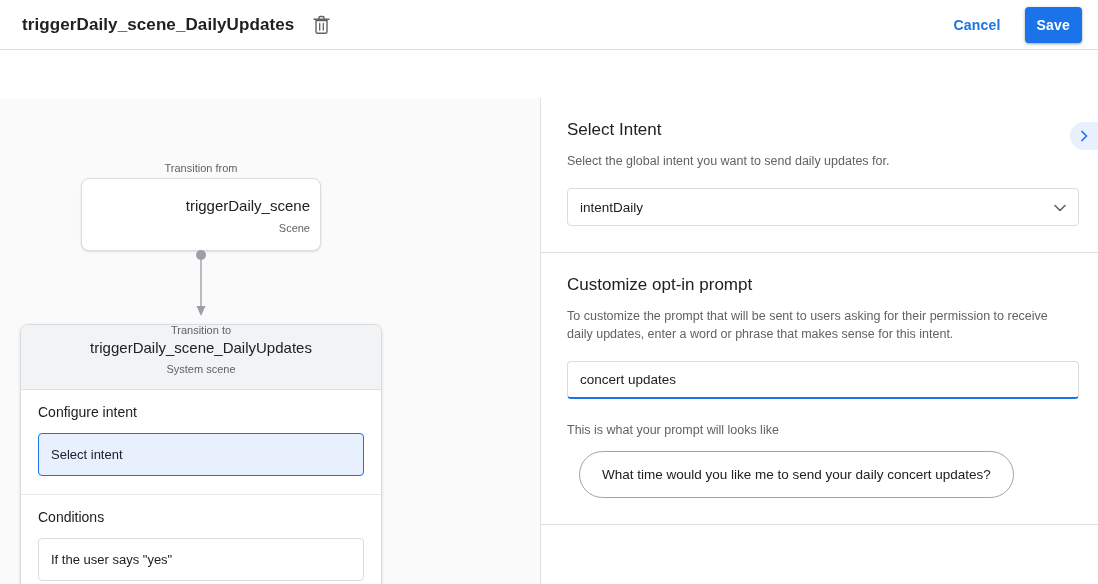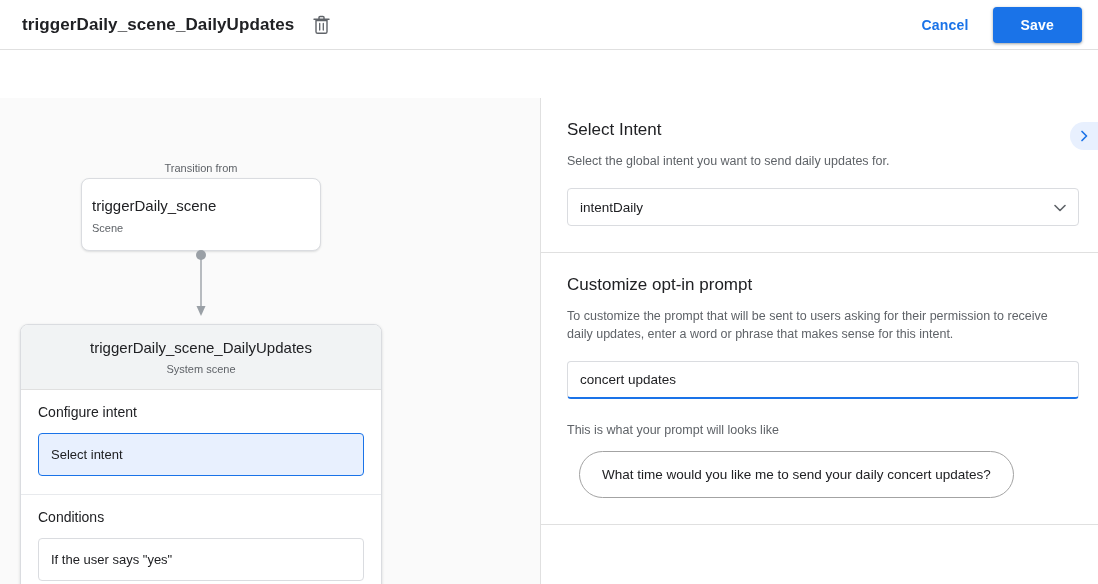--- a/index.html
+++ b/index.html
@@ -63,21 +63,21 @@
     font-family: inherit;
   }
   .save-btn {
     margin-left: 10px;
     background: #1a73e8;
     color: #ffffff;
     border: none;
     border-radius: 4px;
     font-size: 14px;
     font-weight: bold;
-    padding: 10px 28px;
+    padding: 10px 12px;
     cursor: pointer;
     letter-spacing: 0.2px;
     font-family: inherit;
     box-shadow: 0 1px 2px rgba(60,64,67,.3), 0 1px 3px 1px rgba(60,64,67,.15);
   }
 
   
   .body {
     flex: 1 1 auto;
     display: flex;
@@ -106,21 +106,21 @@
     color: #5f6368;
     margin-bottom: 4px;
   }
   .from-node {
     margin: 0 auto;
     width: 240px;
     background: #ffffff;
     border: 1px solid #dadce0;
     border-radius: 8px;
     padding: 18px 10px 16px;
-    text-align: left;
+    text-align: right;
     box-shadow: 0 1px 2px rgba(60,64,67,.15);
   }
   .from-node .n-title {
     font-size: 15px;
     color: #202124;
     margin-bottom: 8px;
   }
   .from-node .n-sub {
     font-size: 11px;
     color: #5f6368;
@@ -318,20 +318,21 @@
 
         <div class="section">
           <div class="section-title">Conditions</div>
           <div class="chip">If the user says "yes"</div>
           <div class="chip">If the user says "no"</div>
         </div>
       </div>
 
     </div>
 
+    <div style="position:absolute; left:20px; top:226px; width:362px; text-align:center; font-size:11px; color:#5f6368;">Transition to</div>
 
     <div class="detail-panel">
 
       <div class="panel-expander">
         <svg width="14" height="14" viewBox="0 0 14 14" aria-hidden="true">
           <path d="M5 2.5 L9.5 7 L5 11.5" fill="none" stroke="#1a73e8" stroke-width="1.7" stroke-linecap="round" stroke-linejoin="round"></path>
         </svg>
       </div>
 
       <div class="panel-section">

